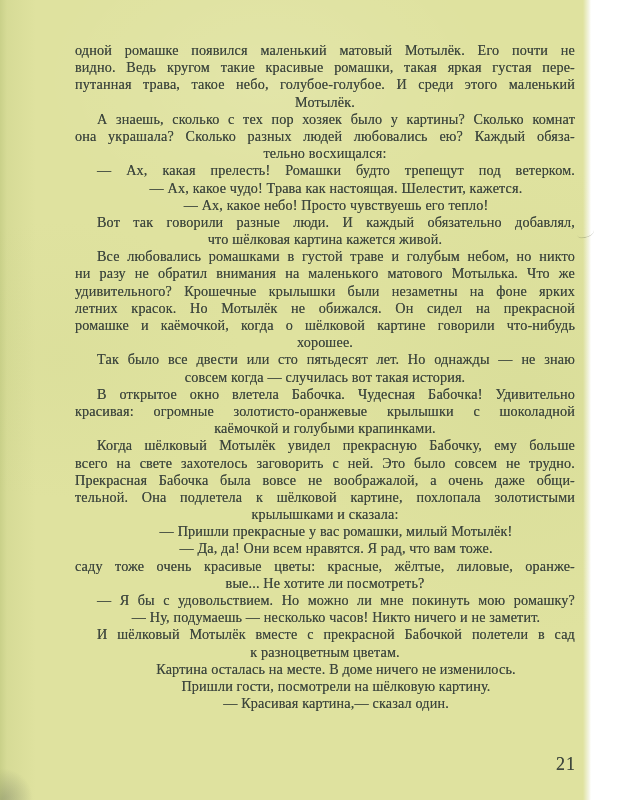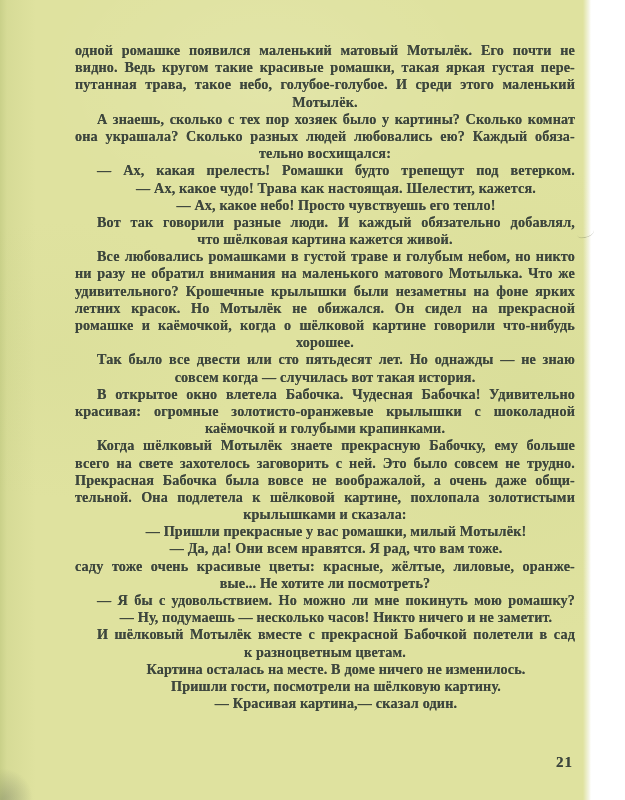--- a/index.html
+++ b/index.html
@@ -16,21 +16,20 @@
     background-color: #dfe29f;
     background-image:
       linear-gradient(270deg, #ffffff 0px, #ffffff 3px, rgba(248,248,240,0.85) 5px, rgba(255,255,255,0) 11px),
       linear-gradient(90deg, rgba(168,182,105,0.40) 0px, rgba(168,182,105,0.16) 7px, rgba(168,182,105,0) 36px),
       radial-gradient(circle 44px at 2px 799px, rgba(98,104,92,0.45), rgba(98,104,92,0) 70%),
       radial-gradient(ellipse 320px 220px at 45% 10%, rgba(255,255,255,0.10), rgba(255,255,255,0) 70%),
       radial-gradient(ellipse 300px 340px at 88% 50%, rgba(198,206,135,0.22), rgba(198,206,135,0) 70%),
       radial-gradient(ellipse 260px 200px at 10% 45%, rgba(205,212,140,0.18), rgba(205,212,140,0) 70%);
     font-family: "Liberation Serif", "DejaVu Serif", serif;
     color: #3d463d;
-    font-weight: bold;
   }
   .text-block {
     position: absolute;
     left: 75px;
     top: 42px;
     width: 500px;
   }
   .line {
     height: 17.2px;
     line-height: 17.2px;
@@ -45,21 +44,21 @@
     text-align-last: justify;
     text-justify: inter-word;
   }
   .line.indent {
     text-indent: 22px;
   }
   .page-number {
     position: absolute;
     left: 556px;
     top: 754px;
-    font-size: 15px;
+    font-size: 18px;
     letter-spacing: 1px;
     text-shadow: 0 0 0.35px rgba(61,70,61,0.75);
   }
   .scratch-mark {
     position: absolute;
     left: 577px;
     top: 228px;
     width: 17px;
     height: 9px;
     border-bottom: 1.3px solid rgba(110,115,85,0.40);
@@ -88,21 +87,21 @@
       <div class="line fill">ни разу не обратил внимания на маленького матового Мотылька. Что же</div>
       <div class="line fill">удивительного? Крошечные крылышки были незаметны на фоне ярких</div>
       <div class="line fill">летних красок. Но Мотылёк не обижался. Он сидел на прекрасной</div>
       <div class="line fill">ромашке и каёмочкой, когда о шёлковой картине говорили что-нибудь</div>
       <div class="line">хорошее.</div>
       <div class="line indent fill">Так было все двести или сто пятьдесят лет. Но однажды — не знаю</div>
       <div class="line">совсем когда — случилась вот такая история.</div>
       <div class="line indent fill">В открытое окно влетела Бабочка. Чудесная Бабочка! Удивительно</div>
       <div class="line fill">красивая: огромные золотисто-оранжевые крылышки с шоколадной</div>
       <div class="line">каёмочкой и голубыми крапинками.</div>
-      <div class="line indent fill">Когда шёлковый Мотылёк знаете прекрасную Бабочку, ему больше</div>
+      <div class="line indent fill">Когда шёлковый Мотылёк увидел прекрасную Бабочку, ему больше</div>
       <div class="line fill">всего на свете захотелось заговорить с ней. Это было совсем не трудно.</div>
       <div class="line fill">Прекрасная Бабочка была вовсе не воображалой, а очень даже общи-</div>
       <div class="line fill">тельной. Она подлетела к шёлковой картине, похлопала золотистыми</div>
       <div class="line">крылышками и сказала:</div>
       <div class="line indent">— Пришли прекрасные у вас ромашки, милый Мотылёк!</div>
       <div class="line indent">— Да, да! Они всем нравятся. Я рад, что вам тоже.</div>
       <div class="line fill">саду тоже очень красивые цветы: красные, жёлтые, лиловые, оранже-</div>
       <div class="line">вые... Не хотите ли посмотреть?</div>
       <div class="line indent fill">— Я бы с удовольствием. Но можно ли мне покинуть мою ромашку?</div>
       <div class="line indent">— Ну, подумаешь — несколько часов! Никто ничего и не заметит.</div>

